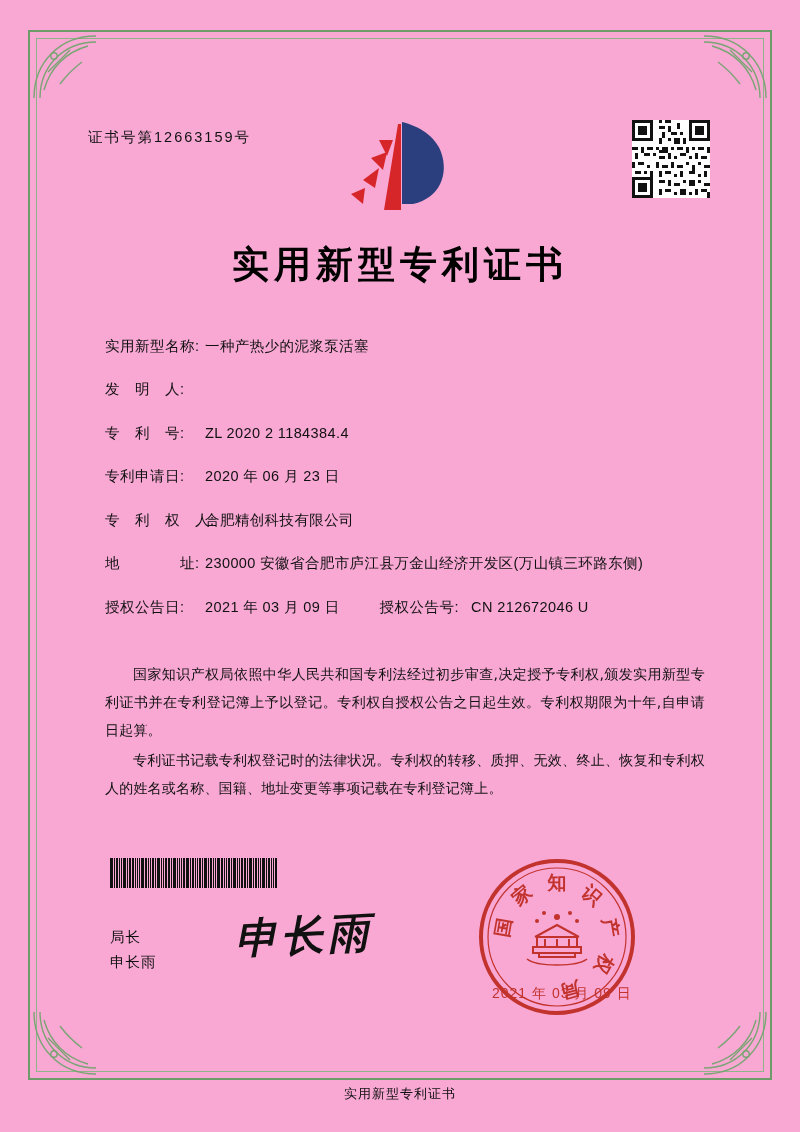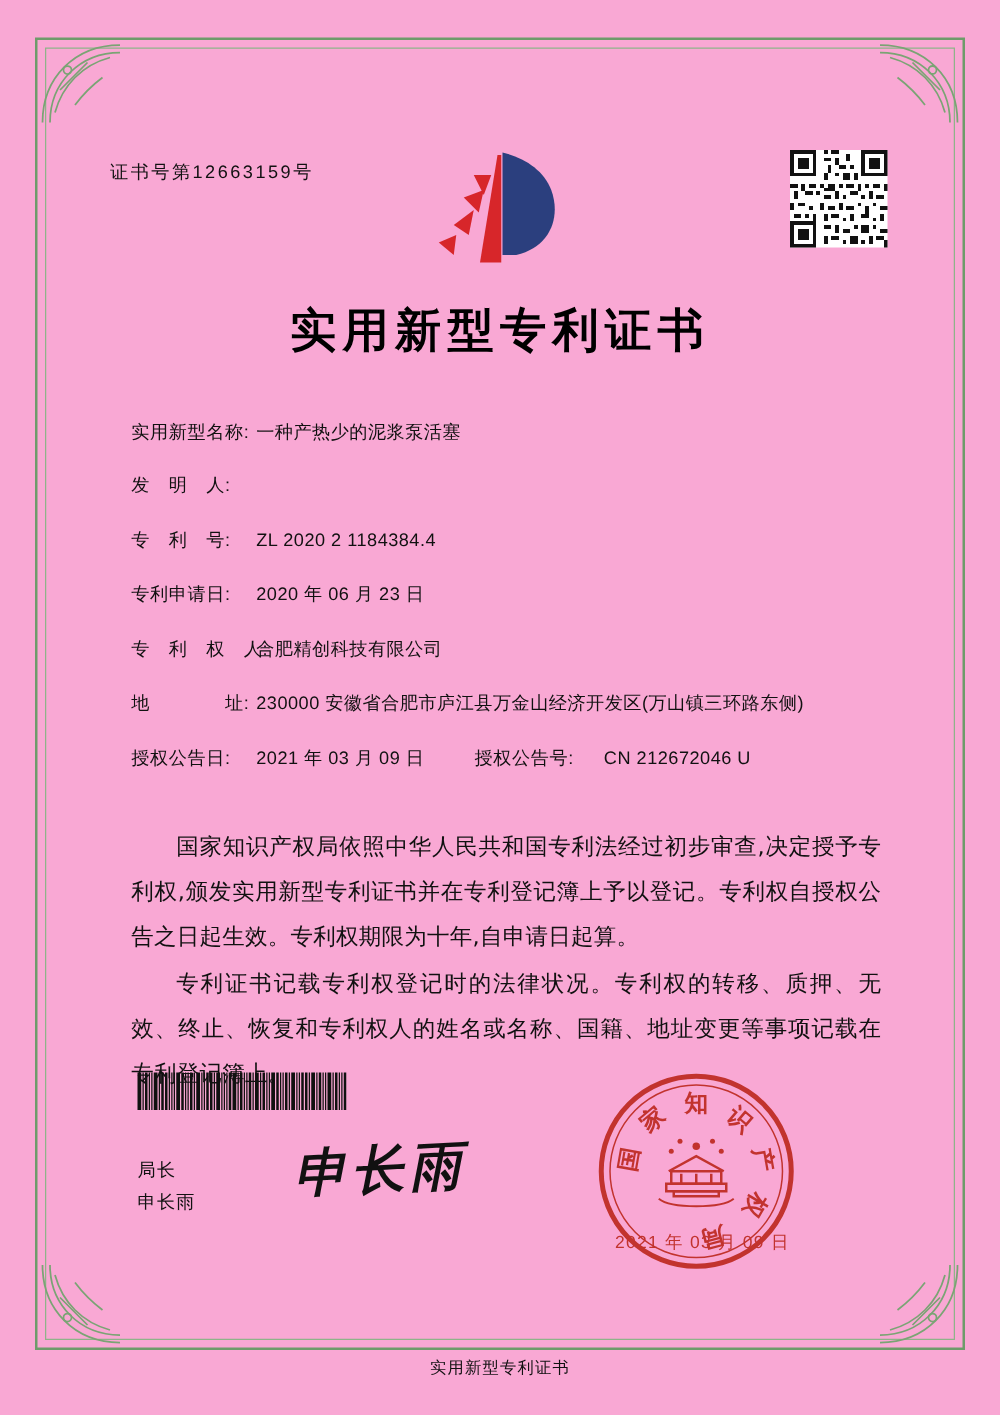--- a/index.html
+++ b/index.html
@@ -118,33 +118,33 @@
   .field .value {
     flex: 1;
     letter-spacing: 0.4px;
   }
   .field.inline-two {
     margin-bottom: 18px;
   }
   .field .label2 {
     flex: 0 0 auto;
     margin-left: 40px;
-    margin-right: 24px;
+    margin-right: 12px;
     letter-spacing: 0.5px;
   }
   .field .value2 { flex: 0 0 auto; letter-spacing: 0.4px; }
 
   
   .body-text {
     position: absolute;
     left: 105px;
     right: 95px;
     top: 660px;
     font-family: "DejaVu Sans", sans-serif;
-    font-size: 18px;
+    font-size: 14px;
     line-height: 2.0;
     color: #111;
     letter-spacing: 0.2px;
   }
   .body-text p {
     margin: 0 0 2px 0;
     text-indent: 2em;
     text-align: justify;
   }
 

